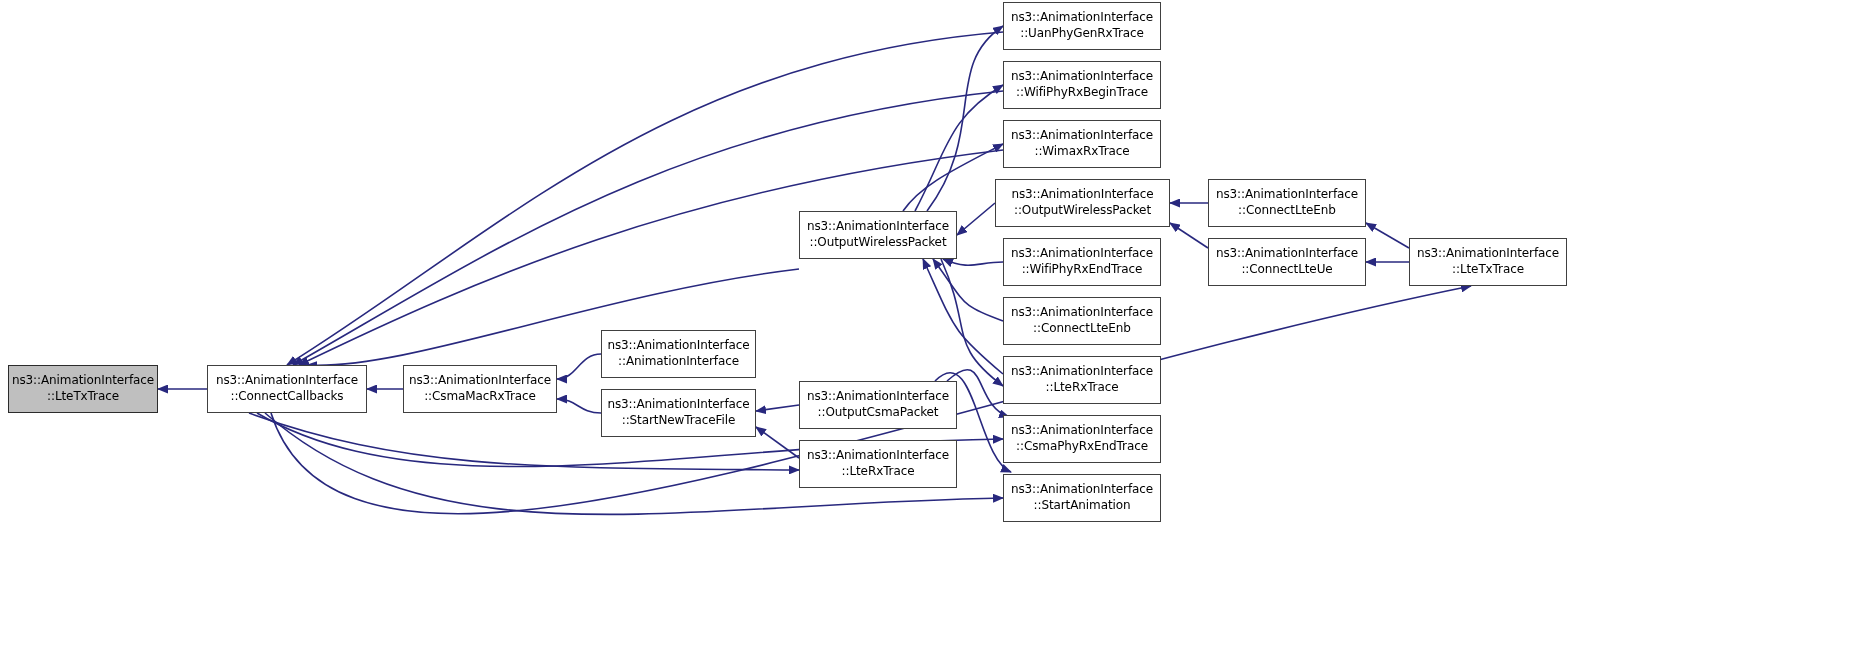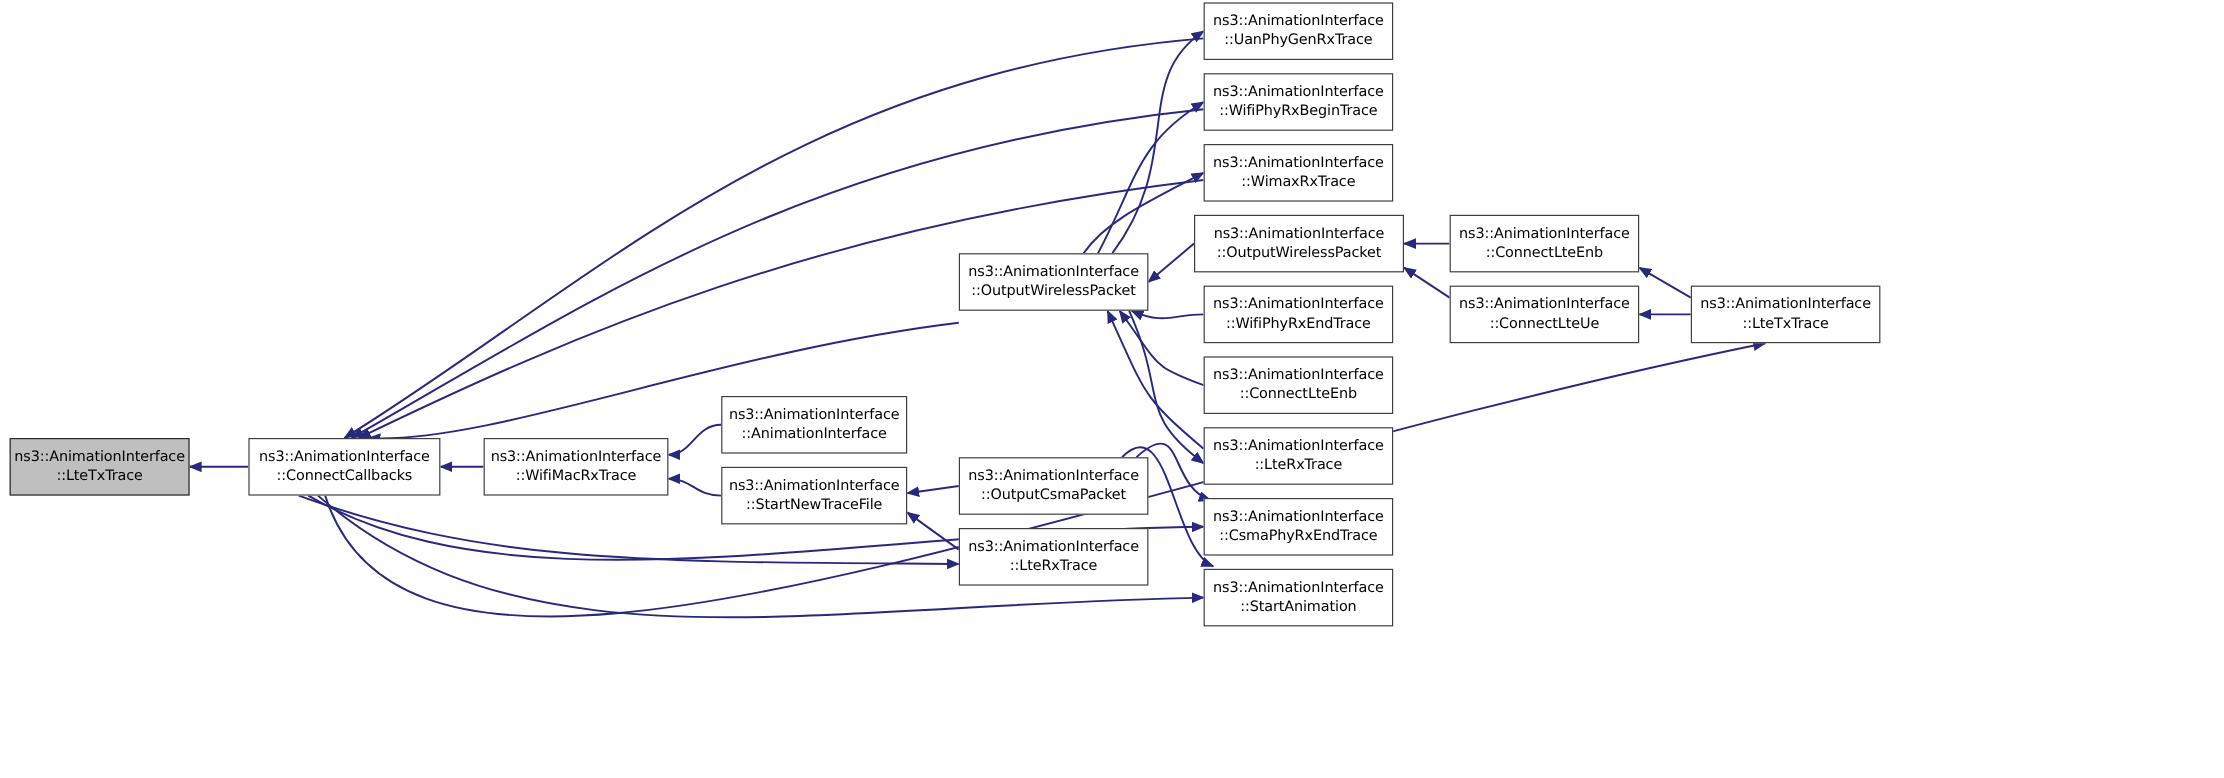--- a/index.html
+++ b/index.html
@@ -96,21 +96,21 @@
       <div class="gnode current" style="left: 8px; top: 365px; width: 150px; height: 48px;">
         <span class="l1">ns3::AnimationInterface</span>
         <span class="l2">::LteTxTrace</span>
       </div>
       <div class="gnode" style="left: 207px; top: 365px; width: 160px; height: 48px;">
         <span class="l1">ns3::AnimationInterface</span>
         <span class="l2">::ConnectCallbacks</span>
       </div>
       <div class="gnode" style="left: 403px; top: 365px; width: 154px; height: 48px;">
         <span class="l1">ns3::AnimationInterface</span>
-        <span class="l2">::WifiMacRxTrace</span>
+        <span class="l2">::CsmaMacRxTrace</span>
       </div>
       <div class="gnode" style="left: 601px; top: 330px; width: 155px; height: 48px;">
         <span class="l1">ns3::AnimationInterface</span>
         <span class="l2">::AnimationInterface</span>
       </div>
       <div class="gnode" style="left: 601px; top: 389px; width: 155px; height: 48px;">
         <span class="l1">ns3::AnimationInterface</span>
         <span class="l2">::StartNewTraceFile</span>
       </div>
       <div class="gnode" style="left: 799px; top: 211px; width: 158px; height: 48px;">

